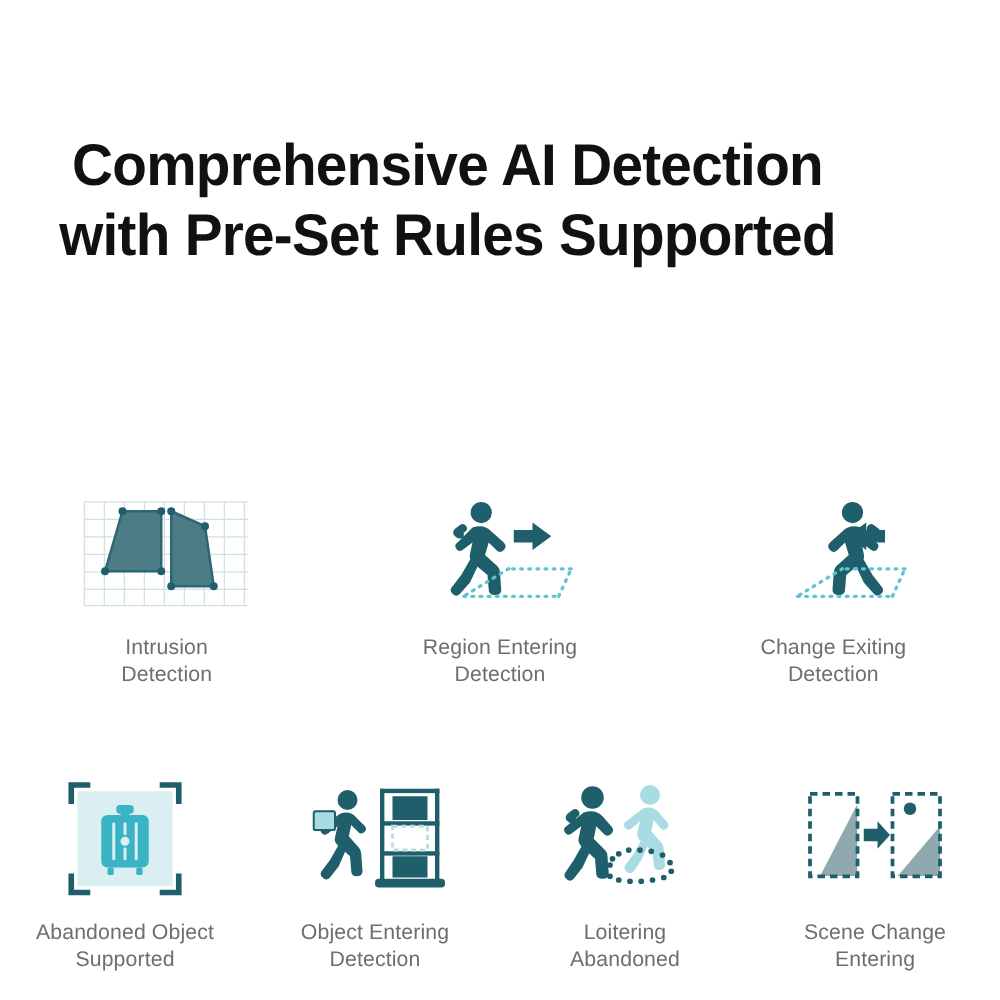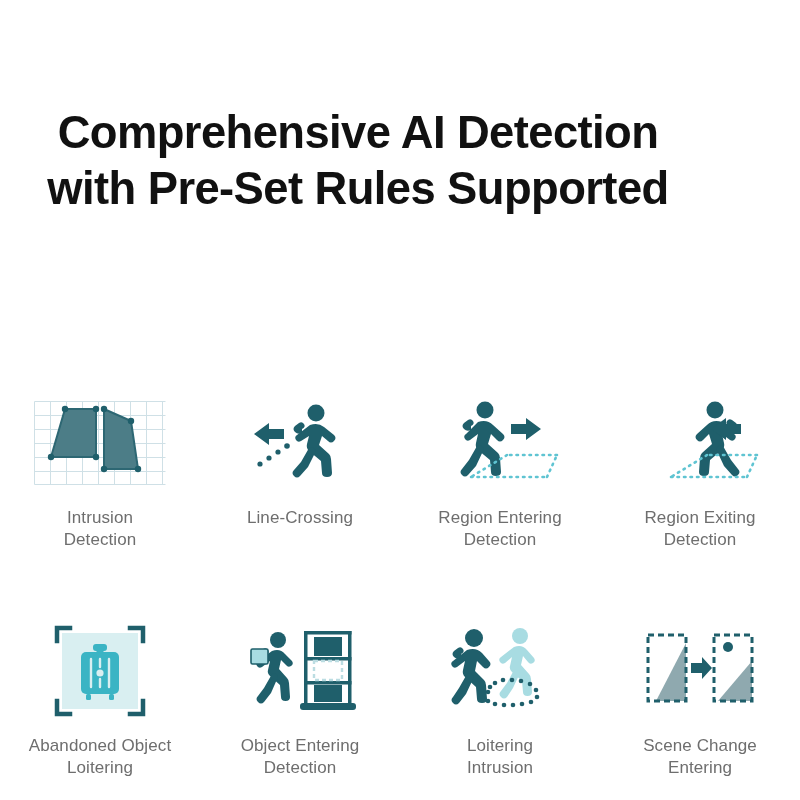--- a/index.html
+++ b/index.html
@@ -115,40 +115,20 @@
             <circle cx="70" cy="8" r="3.2" fill="#1f5f6b"></circle>
               <circle cx="97" cy="20" r="3.2" fill="#1f5f6b"></circle>
             <circle cx="104" cy="68" r="3.2" fill="#1f5f6b"></circle>
               <circle cx="70" cy="68" r="3.2" fill="#1f5f6b"></circle>
           </svg>
         </div>
         <div class="caption">Intrusion
 Detection</div>
       </div>
 
-      <div class="cell">
-        <div class="icon-box">
-          <svg width="120" height="84" viewBox="0 0 120 84" aria-hidden="true">
-            <g fill="#1f5f6b">
-              <path d="M14 33 L29 22 L29 28 L44 28 L44 38 L29 38 L29 44 Z"></path>
-              <circle cx="20" cy="63" r="2.6"></circle>
-                <circle cx="29" cy="57" r="2.6"></circle>
-              <circle cx="38" cy="51" r="2.6"></circle>
-                <circle cx="47" cy="45" r="2.8"></circle>
-            </g>
-            <g fill="#1f5f6b">
-              <circle cx="76" cy="12" r="8.5"></circle>
-              <path d="M70 24 q8 -3 14 2 l10 8 q3 3 0 6 q-3 3 -6 0 l-6 -5 l-3 9 l10 9 q2 2 2 5 l1 14 q0 4 -5 4 q-5 0 -5 -4 l-1 -12 l-12 -10 q-3 -3 -2 -7 l2 -8 l-8 5 q-3 2 -5 -1 q-2 -3 1 -5 Z"></path>
-              <path d="M69 47 q5 -2 7 3 l-8 16 l-8 9 q-3 3 -6 0 q-3 -3 0 -6 l7 -8 Z"></path>
-              <path d="M62 32 q-4 2 -7 -1 q-3 -3 0 -6 l4 -3 q3 -2 5 1 q2 3 -2 5 Z"></path>
-            </g>
-          </svg>
-        </div>
-        <div class="caption">Line-Crossing</div>
-      </div>
 
       <div class="cell">
         <div class="icon-box">
           <svg width="126" height="88" viewBox="0 0 126 88" aria-hidden="true">
             <g fill="#1f5f6b">
               <circle cx="48" cy="11" r="8.5"></circle>
               <path d="M41 23 q9 -3 15 3 l10 9 q3 3 0 6 q-3 3 -6 0 l-6 -6 l-3 10 l10 9 q2 2 2 5 l1 14 q0 4 -5 4 q-5 0 -5 -4 l-1 -12 l-12 -10 q-3 -3 -2 -7 l2 -9 l-8 6 q-3 2 -5 -1 q-2 -3 1 -5 Z"></path>
               <path d="M40 47 q5 -2 7 3 l-8 17 l-8 9 q-3 3 -6 0 q-3 -3 0 -6 l7 -9 Z"></path>
               <path d="M34 31 q-4 2 -7 -1 q-3 -3 0 -6 l4 -3 q3 -2 5 1 q2 3 -2 5 Z"></path>
               <path d="M74 25 L89 25 L89 19 L104 30 L89 41 L89 35 L74 35 Z"></path>
@@ -176,21 +156,21 @@
             </g>
             <path d="M104 25 L89 25 L89 19 L74 30 L89 41 L89 35 L104 35 Z" fill="#1f5f6b"></path>
             <g stroke="#5fc4d2" stroke-width="2.6" fill="none" stroke-linecap="round" stroke-dasharray="1.5 5">
               <path d="M34 78 L62 78 L110 78"></path>
               <path d="M110 78 L120 56"></path>
               <path d="M120 56 L70 56"></path>
               <path d="M70 56 L34 78"></path>
             </g>
           </svg>
         </div>
-        <div class="caption">Region Exiting
+        <div class="caption">Change Exiting
 Detection</div>
       </div>
 
     </div>
 
     <div class="row">
 
       <div class="cell">
         <div class="icon-box">
           <svg width="92" height="92" viewBox="0 0 92 92" aria-hidden="true">
@@ -211,21 +191,21 @@
             <g stroke="#d9eff1" stroke-width="2.4" fill="none" stroke-linecap="round">
               <line x1="37" y1="34" x2="37" y2="62"></line>
               <line x1="55" y1="34" x2="55" y2="62"></line>
               <line x1="46" y1="34" x2="46" y2="42"></line>
               <line x1="46" y1="54" x2="46" y2="62"></line>
             </g>
             <circle cx="46" cy="48" r="3.6" fill="#d9eff1"></circle>
           </svg>
         </div>
         <div class="caption">Abandoned Object
-Loitering</div>
+Supported</div>
       </div>
 
       <div class="cell">
         <div class="icon-box">
           <svg width="124" height="92" viewBox="0 0 124 92" aria-hidden="true">
             <g fill="#1f5f6b">
               <circle cx="40" cy="15" r="8"></circle>
               <path d="M34 26 q8 -3 13 3 l7 7 q2 3 -1 5 q-3 2 -5 -1 l-5 -5 l-2 9 l8 9 q2 2 2 5 l1 14 q0 4 -4.5 4 q-4.5 0 -4.5 -4 l-1 -12 l-10 -9 q-3 -3 -2 -6 l2 -9 l-8 6 q-3 2 -5 -1 q-2 -3 1 -5 Z"></path>
               <path d="M34 49 q5 -2 6 3 l-7 16 l-7 9 q-3 3 -6 0 q-3 -3 0 -6 l6 -8 Z"></path>
               <path d="M28 33 q-4 2 -6.5 -1 q-2.5 -3 0.5 -5.5 l3 -2.5 q3 -2 5 1 q2 3 -2 5 Z"></path>
@@ -275,21 +255,21 @@
                 <circle cx="75" cy="80" r="2.3"></circle>
               <circle cx="66" cy="80" r="2.3"></circle>
                 <circle cx="57" cy="79" r="2.3"></circle>
               <circle cx="50" cy="76" r="2.3"></circle>
                 <circle cx="50" cy="67" r="2.3"></circle>
               <circle cx="52" cy="62" r="2.3"></circle>
             </g>
           </svg>
         </div>
         <div class="caption">Loitering
-Intrusion</div>
+Abandoned</div>
       </div>
 
       <div class="cell">
         <div class="icon-box">
           <svg width="112" height="80" viewBox="0 0 112 80" aria-hidden="true">
             <clipPath id="clipA">
                 <rect x="4" y="4" width="38" height="66"></rect>
               </clipPath>
             <clipPath id="clipB">
                 <rect x="70" y="4" width="38" height="66"></rect>

